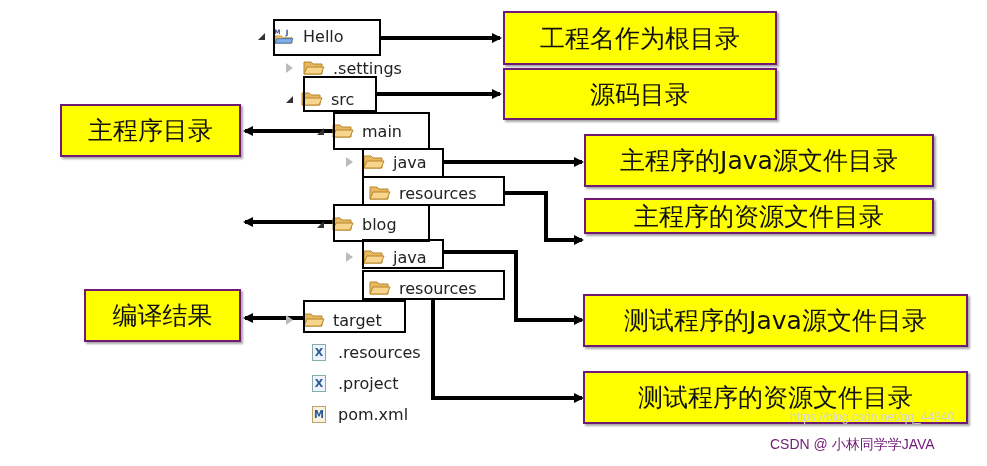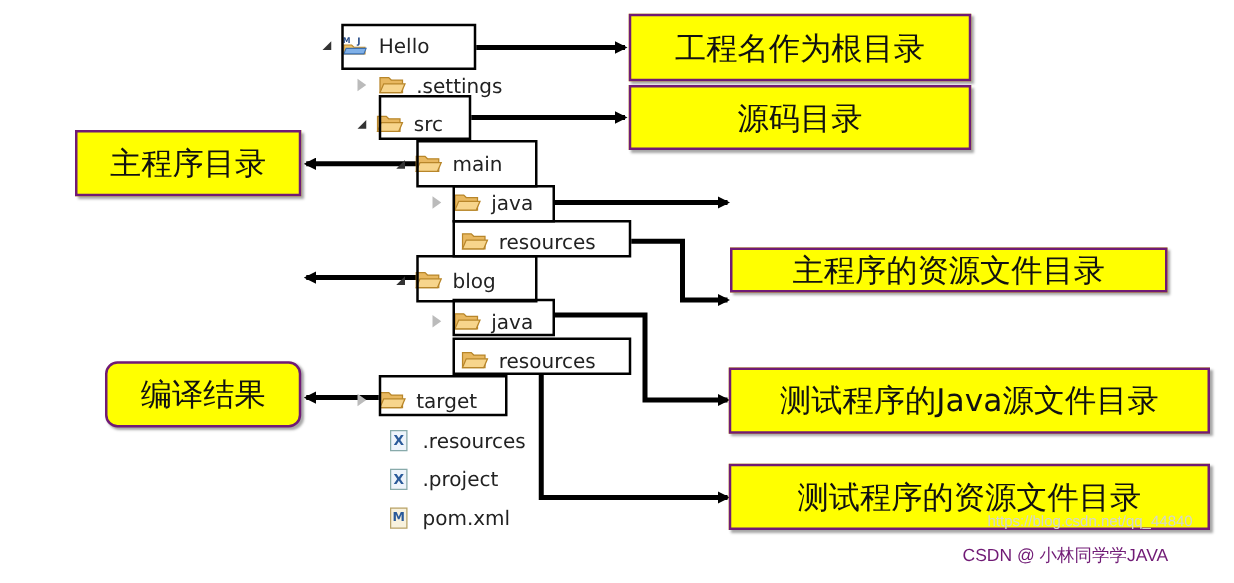--- a/index.html
+++ b/index.html
@@ -164,20 +164,21 @@
   <div class="hl" style="left:362px; top:148px; width:82px; height:30px;"></div>
   <div class="hl" style="left:362px; top:176px; width:143px; height:30px;"></div>
   <div class="hl" style="left:333px; top:204px; width:97px; height:38px;"></div>
   <div class="hl" style="left:362px; top:239px; width:82px; height:30px;"></div>
   <div class="hl" style="left:362px; top:270px; width:143px; height:30px;"></div>
   <div class="hl" style="left:303px; top:300px; width:103px; height:33px;"></div>
 
   <div class="label" style="left:503px; top:11px; width:274px; height:54px;">工程名作为根目录</div>
   <div class="label" style="left:503px; top:68px; width:274px; height:52px;">源码目录</div>
   <div class="label" style="left:60px; top:104px; width:181px; height:53px;">主程序目录</div>
+  <div class="label" style="left:584px; top:134px; width:350px; height:53px;">主程序的Java源文件目录</div>
   <div class="label" style="left:584px; top:198px; width:350px; height:36px;">主程序的资源文件目录</div>
-  <div class="label" style="left:84px; top:289px; width:157px; height:53px;border-radius:10px;">编译结果</div>
+  <div class="label" style="left:84px; top:289px; width:157px; height:53px;">编译结果</div>
   <div class="label" style="left:583px; top:294px; width:385px; height:53px;">测试程序的Java源文件目录</div>
   <div class="label" style="left:583px; top:371px; width:385px; height:53px;">测试程序的资源文件目录</div>
 
   <div class="wm1">https://blog.csdn.net/qq_44840</div>
   <div class="wm2">CSDN @ 小林同学学JAVA</div>
 </div>
 
 </body></html>

